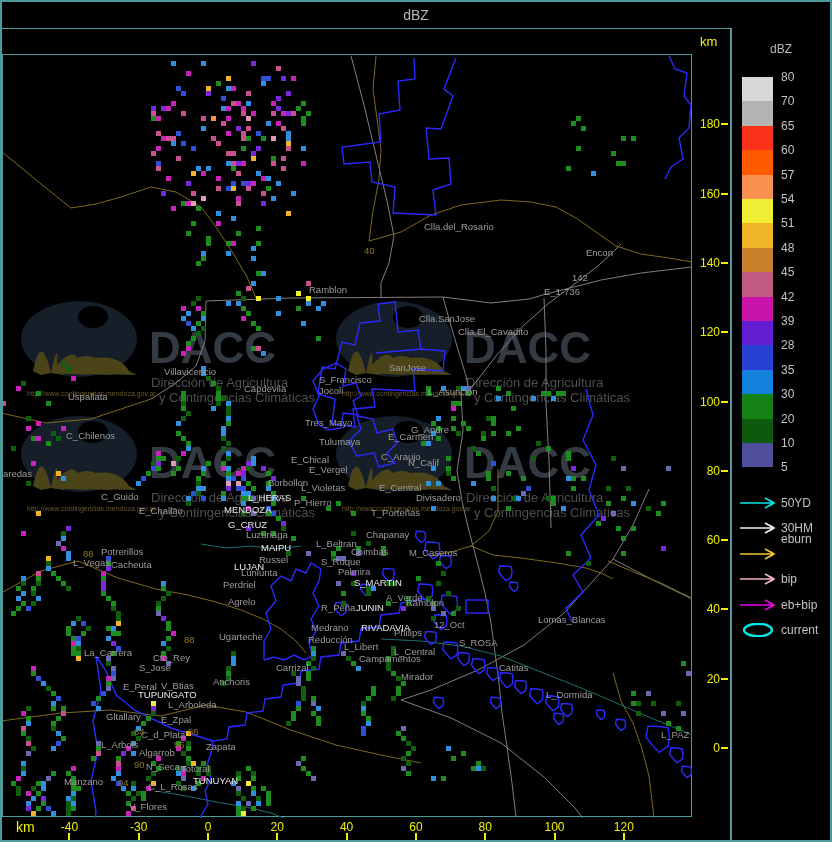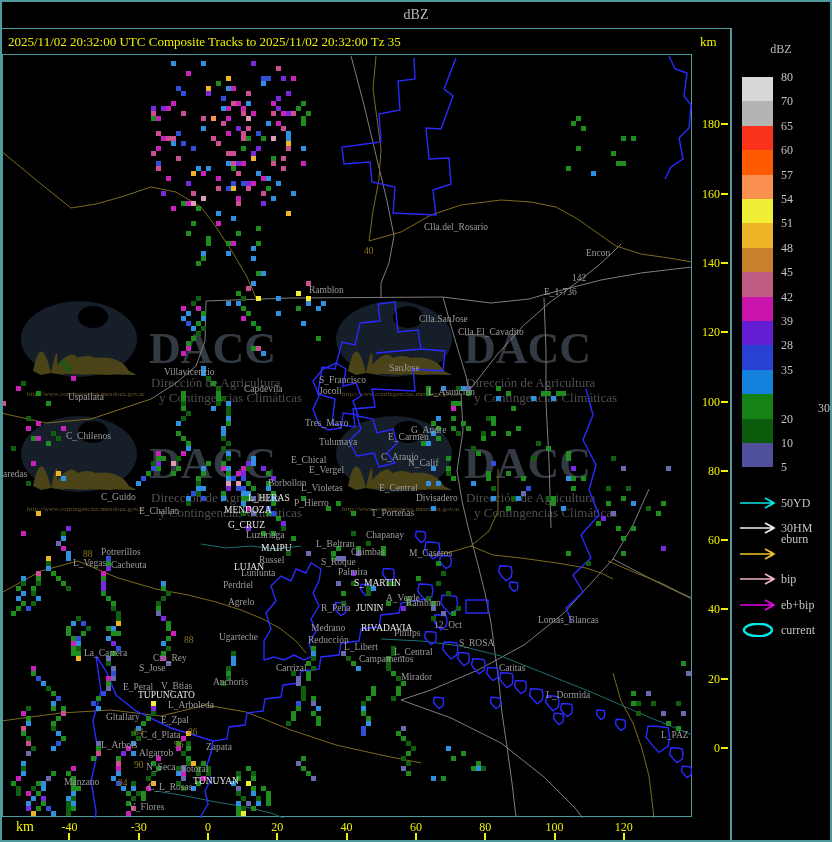--- a/index.html
+++ b/index.html
@@ -1,17 +1,17 @@
 <!DOCTYPE html>
 <html><head>
 <meta charset="utf-8">
 <style>
   html,body{margin:0;padding:0;background:#000;}
   #screen{position:relative;width:832px;height:842px;background:#000;overflow:hidden;
-          font-family:Liberation Serif, serif;}
+          font-family:Liberation Sans, sans-serif;}
   .frame{position:absolute;inset:0;border:2px solid #4f9b9b;pointer-events:none;z-index:50;}
   .titlebar{position:absolute;left:2px;top:2px;right:2px;height:26px;border-bottom:1px solid #4f9b9b;
             color:#b9b9b9;font-size:14px;display:flex;align-items:center;justify-content:center;}
   .hdrline{position:absolute;left:8px;top:34px;color:#f0f000;font-size:13px;white-space:pre;}
   .hdrkm{position:absolute;left:700px;top:34px;color:#f0f000;font-size:13px;}
   .mapbox{position:absolute;left:2px;top:54px;width:690px;height:763px;border:1px solid #4f9b9b;box-sizing:border-box;background:#000;}
   .mapbox svg{position:absolute;inset:0;}
   .rightaxis{position:absolute;left:692px;top:54px;width:38px;height:763px;}
   .rightaxis .tlab{position:absolute;color:#f0f000;font-size:12px;width:28px;text-align:right;}
   .rightaxis .tick{position:absolute;width:7px;height:2px;background:#f0f000;left:29px;}
@@ -27,21 +27,20 @@
   .mk{position:absolute;left:7px;width:38px;height:14px;}
 </style>
 </head>
 <body>
 
 <div id="screen">
   <div class="titlebar">
     <span>dBZ</span>
   </div>
 
-  <div class="hdrline">2025/11/02 20:32:00 UTC Composite Tracks to 2025/11/02 20:32:00 Tz 35</div>
   <div class="hdrkm">km</div>
 
   <div class="mapbox">
     <svg id="mapsvg" viewBox="2 54 690 763" width="690" height="763">
         <g>
           <g>
             <ellipse cx="78" cy="338" rx="58" ry="38" fill="#151e29"></ellipse>
             <ellipse cx="92" cy="316" rx="15" ry="11" fill="#000"></ellipse>
             <path d="M 50 372 Q 40 330 32 370
        L 40 374 Z" fill="#4a4418"></path>
@@ -1229,21 +1228,21 @@
         <div class="scalelab" style="top: 122.2px;">60</div>
         <div class="scalelab" style="top: 146.6px;">57</div>
         <div class="scalelab" style="top: 171px;">54</div>
         <div class="scalelab" style="top: 195.4px;">51</div>
         <div class="scalelab" style="top: 219.8px;">48</div>
         <div class="scalelab" style="top: 244.2px;">45</div>
         <div class="scalelab" style="top: 268.6px;">42</div>
         <div class="scalelab" style="top: 293px;">39</div>
         <div class="scalelab" style="top: 317.4px;">28</div>
         <div class="scalelab" style="top: 341.8px;">35</div>
-        <div class="scalelab" style="top: 380px; margin-left: 37px;">30</div>
+        <div class="scalelab" style="top: 366px;">30</div>
         <div class="scalelab" style="top: 390.6px;">20</div>
         <div class="scalelab" style="top: 415px;">10</div>
         <div class="scalelab" style="top: 439.4px;">5</div>
       </div>
     <div id="markerbox">
         <div class="mk" style="top: 468px;"><svg width="38" height="14" viewBox="0 0 38 14">
             <path d="M1 7 H34 M26 2 L35 7 L26 12 M31 4.5 L35 7 L31 9.5" fill="none" stroke="#00e8e8" stroke-width="1.6"></path>
           </svg></div>
         <div class="marker-label" style="top: 475px;">50YD</div>
         <div class="mk" style="top: 493.4px;"><svg width="38" height="14" viewBox="0 0 38 14">

